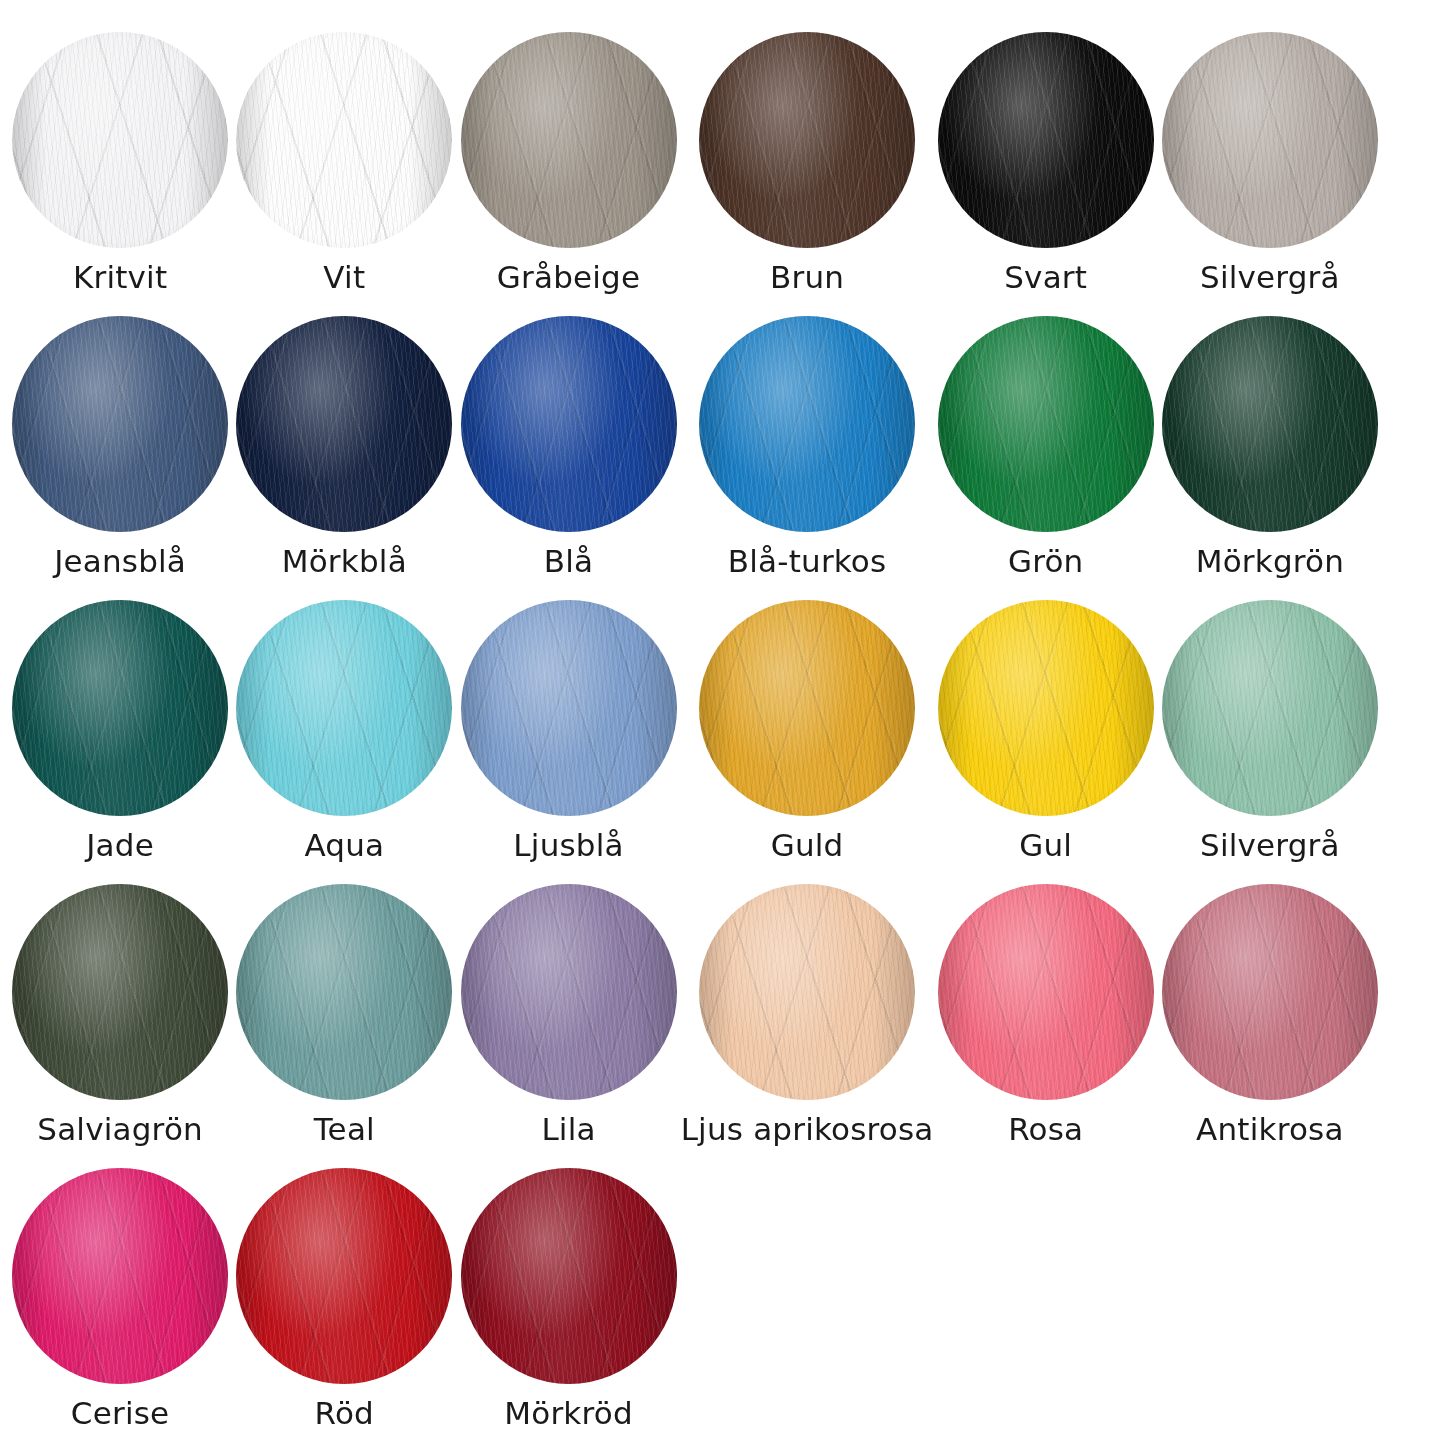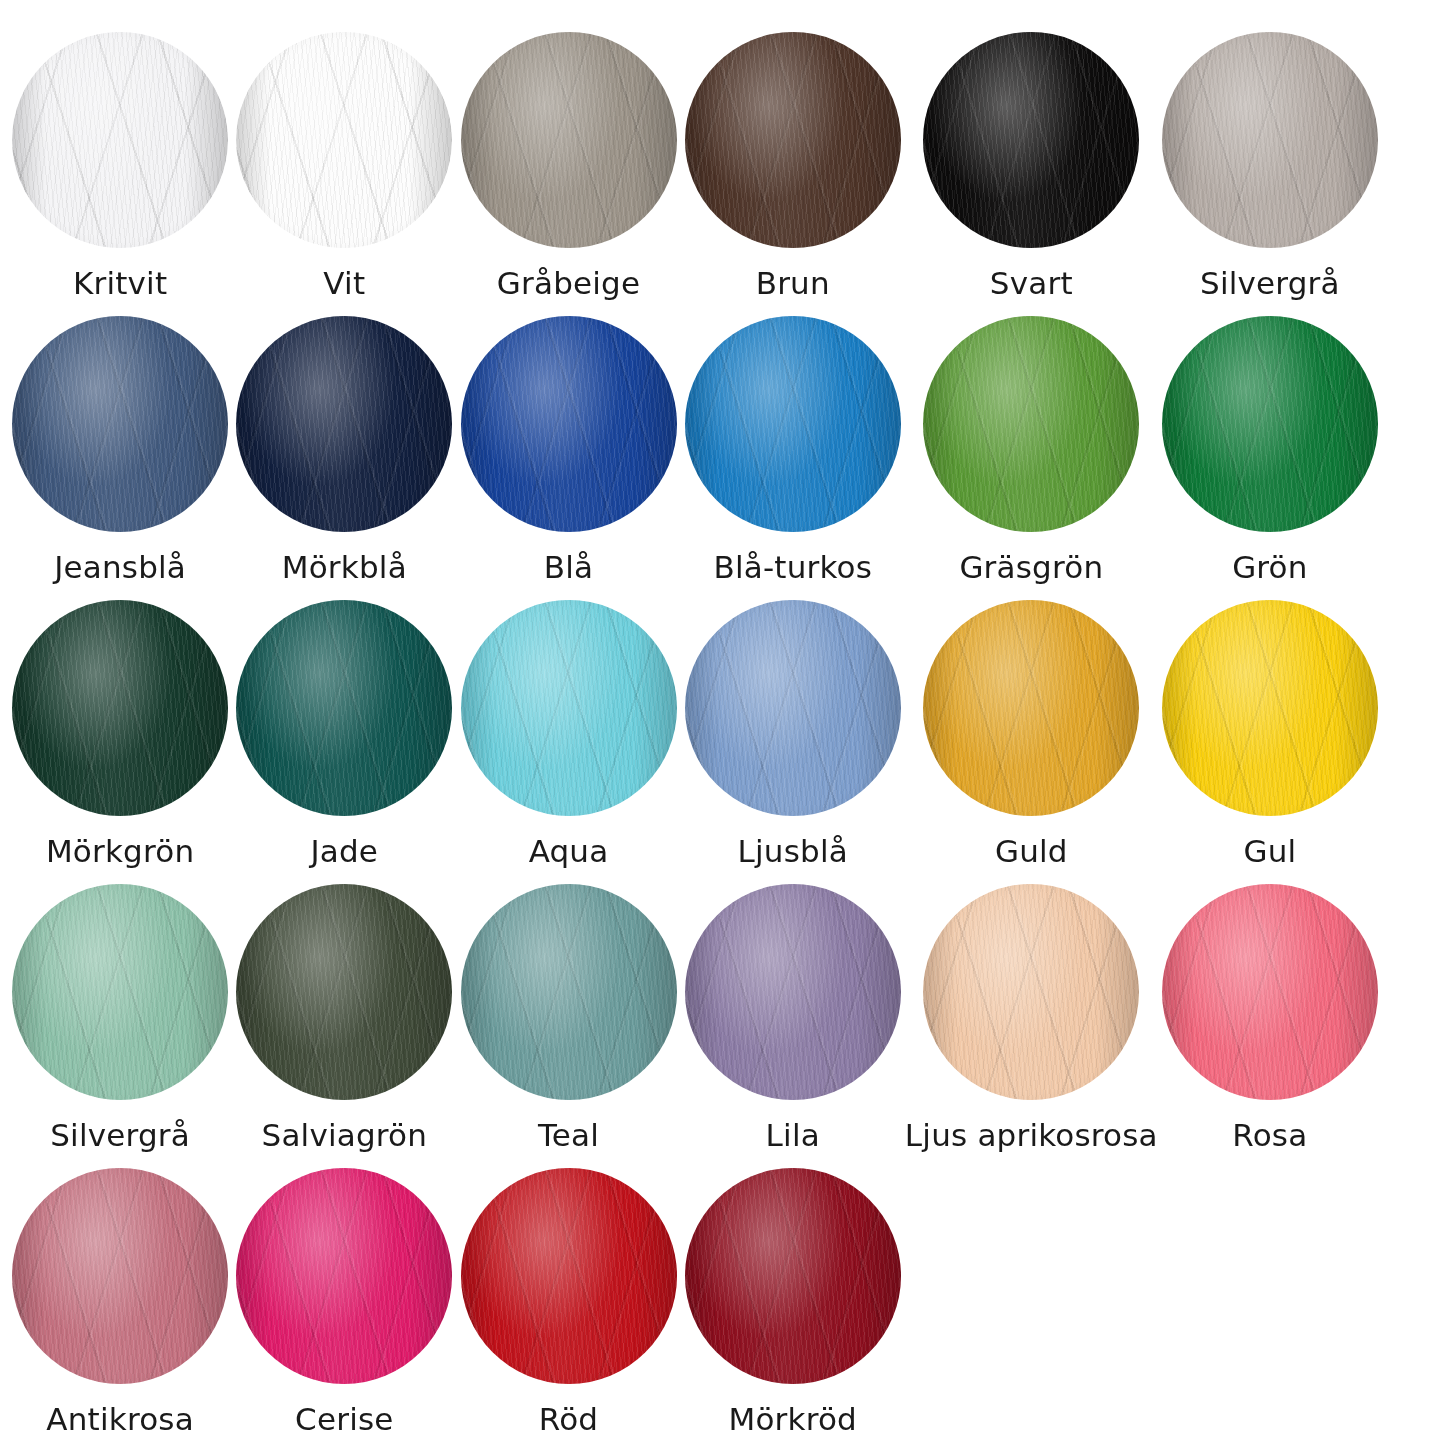--- a/index.html
+++ b/index.html
@@ -147,21 +147,21 @@
         rgba(0,0,0,0.07) 36px,
         rgba(255,255,255,0.055) 36px,
         rgba(255,255,255,0.055) 38px,
         rgba(0,0,0,0.00) 38px,
         rgba(0,0,0,0.00) 72px
       );
     pointer-events: none;
   }
 
   .label {
-    margin-top: 20px;
+    margin-top: 14px;
     font-family: "DejaVu Sans", "Liberation Sans", sans-serif;
     font-size: 31px;
     font-weight: 400;
     color: #1a1a1a;
     letter-spacing: 0.2px;
     text-align: left;
     white-space: nowrap;
     line-height: 1;
   }
 
@@ -303,31 +303,20 @@
             <div class="threads-fine"></div>
             <div class="threads-cross"></div>
             <div class="threads-wrap"></div>
             <div class="sphere-shade"></div>
           </div>
         </div>
         <div class="label">Blå-turkos</div>
       </div>
       <div class="cell">
         <div class="swatch-wrap">
-          <div class="swatch" style="--c: #5a9a35;">
-            <div class="threads-fine"></div>
-            <div class="threads-cross"></div>
-            <div class="threads-wrap"></div>
-            <div class="sphere-shade"></div>
-          </div>
-        </div>
-        <div class="label">Gräsgrön</div>
-      </div>
-      <div class="cell">
-        <div class="swatch-wrap">
           <div class="swatch" style="--c: #0e7a38;">
             <div class="threads-fine"></div>
             <div class="threads-cross"></div>
             <div class="threads-wrap"></div>
             <div class="sphere-shade"></div>
           </div>
         </div>
         <div class="label">Grön</div>
       </div>
       <div class="cell">

